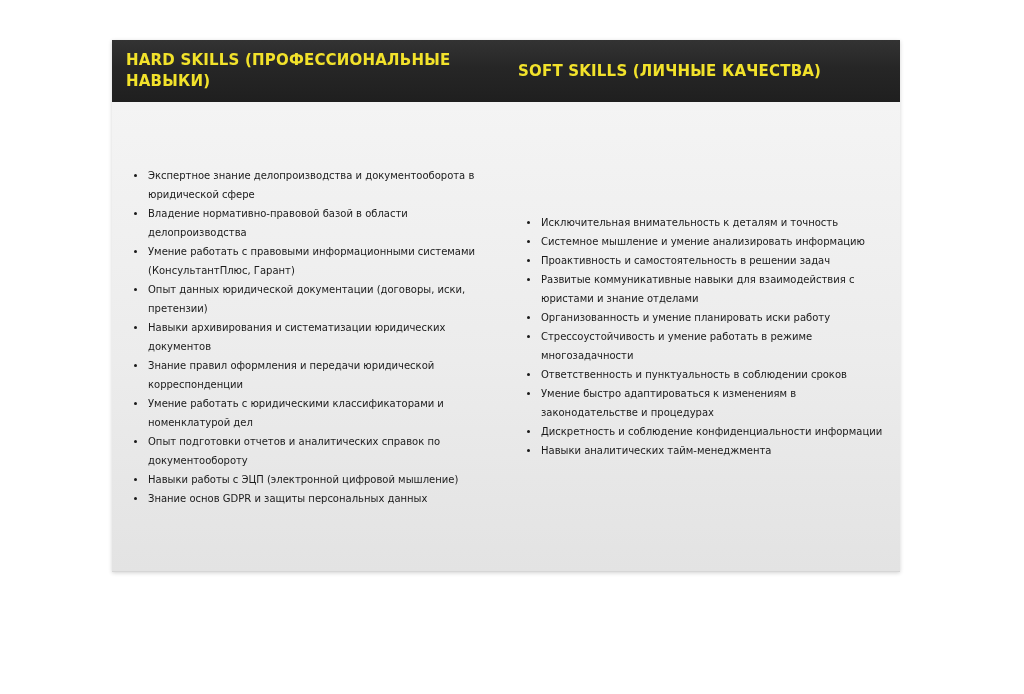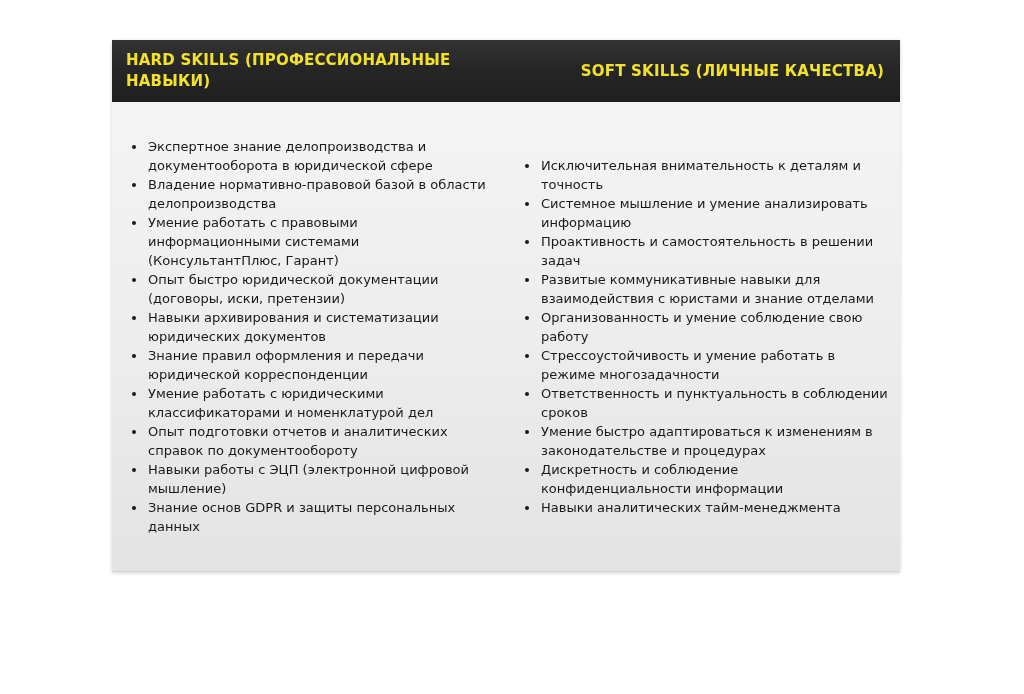--- a/index.html
+++ b/index.html
@@ -37,21 +37,21 @@
     display: flex;
     align-items: center;
     padding: 0 16px 0 14px;
     color: #f2e22b;
     font-size: 15px;
     font-weight: bold;
     line-height: 21px;
     letter-spacing: 0.2px;
   }
 
-  .header-cell.soft { padding-left: 12px; justify-content: flex-end; }
+  .header-cell.soft { padding-left: 12px; }
 
   .body-row {
     flex: 1 1 auto;
     display: flex;
     background: linear-gradient(180deg, #f4f4f4 0%, #ececec 55%, #e3e3e3 100%);
     border-bottom: 1px solid #d6d6d6;
   }
 
   .cell {
     width: 50%;
@@ -60,21 +60,21 @@
     padding: 8px 14px 8px 16px;
   }
 
   .cell.soft { padding-left: 15px; padding-right: 10px; }
 
   .cell ul {
     margin: 0;
     padding-left: 19px;
     list-style: disc outside;
     color: #1a1a1a;
-    font-size: 13px;
+    font-size: 10px;
     line-height: 19px;
     max-width: 100%;
   }
 
   .cell li {
     padding-left: 1px;
     color: #1a1a1a;
   }
 </style>
 </head>
@@ -91,36 +91,36 @@
         <span>SOFT SKILLS (ЛИЧНЫЕ КАЧЕСТВА)</span>
       </div>
     </div>
 
     <div class="body-row">
       <div class="cell">
         <ul>
             <li>Экспертное знание делопроизводства и документооборота в юридической сфере</li>
             <li>Владение нормативно-правовой базой в области делопроизводства</li>
             <li>Умение работать с правовыми информационными системами (КонсультантПлюс, Гарант)</li>
-            <li>Опыт быстро юридической документации (договоры, иски, претензии)</li>
+            <li>Опыт данных юридической документации (договоры, иски, претензии)</li>
             <li>Навыки архивирования и систематизации юридических документов</li>
             <li>Знание правил оформления и передачи юридической корреспонденции</li>
             <li>Умение работать с юридическими классификаторами и номенклатурой дел</li>
             <li>Опыт подготовки отчетов и аналитических справок по документообороту</li>
             <li>Навыки работы с ЭЦП (электронной цифровой мышление)</li>
             <li>Знание основ GDPR и защиты персональных данных</li>
           </ul>
       </div>
       <div class="cell soft">
         <ul>
             <li>Исключительная внимательность к деталям и точность</li>
             <li>Системное мышление и умение анализировать информацию</li>
             <li>Проактивность и самостоятельность в решении задач</li>
             <li>Развитые коммуникативные навыки для взаимодействия с юристами и знание отделами</li>
-            <li>Организованность и умение соблюдение свою работу</li>
+            <li>Организованность и умение планировать иски работу</li>
             <li>Стрессоустойчивость и умение работать в режиме многозадачности</li>
             <li>Ответственность и пунктуальность в соблюдении сроков</li>
             <li>Умение быстро адаптироваться к изменениям в законодательстве и процедурах</li>
             <li>Дискретность и соблюдение конфиденциальности информации</li>
             <li>Навыки аналитических тайм-менеджмента</li>
           </ul>
       </div>
     </div>
 
   </div>

